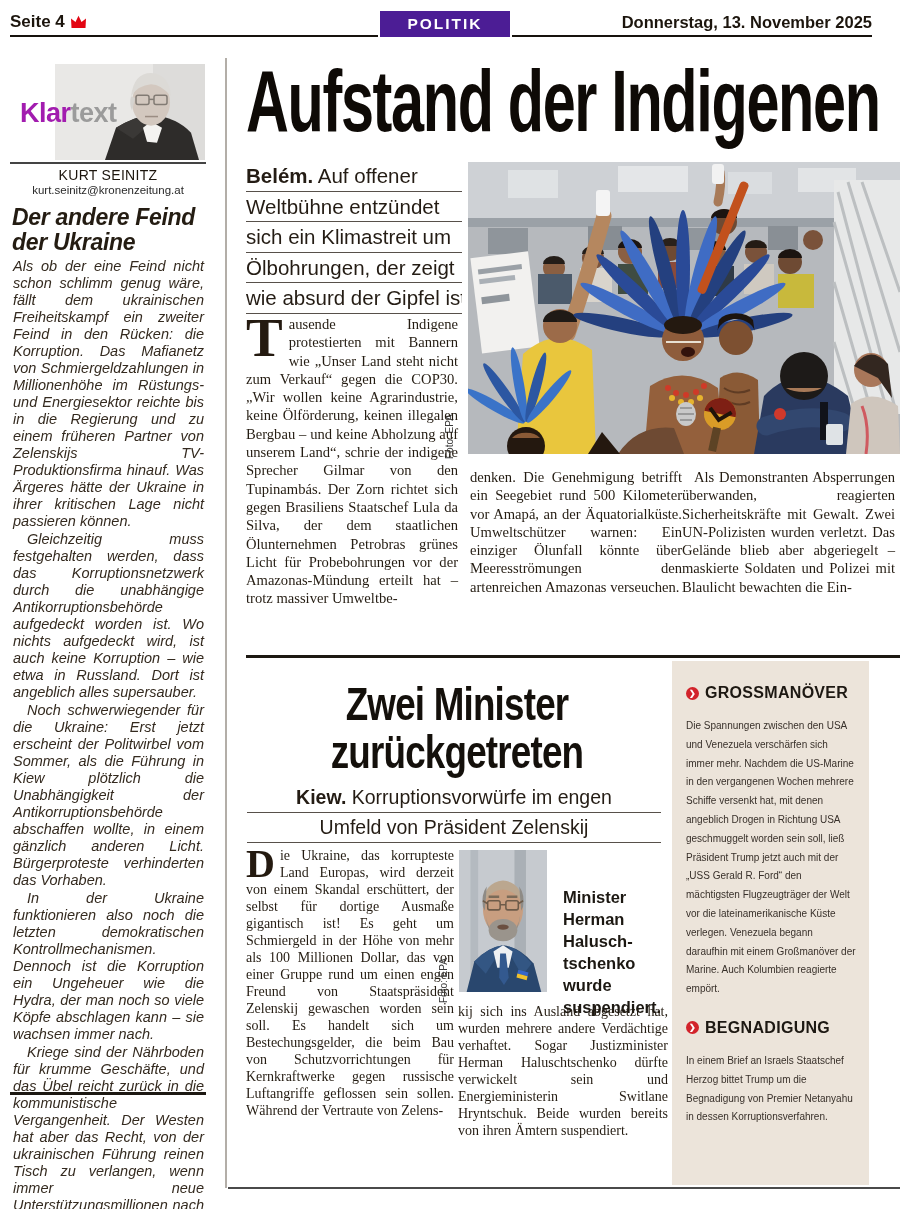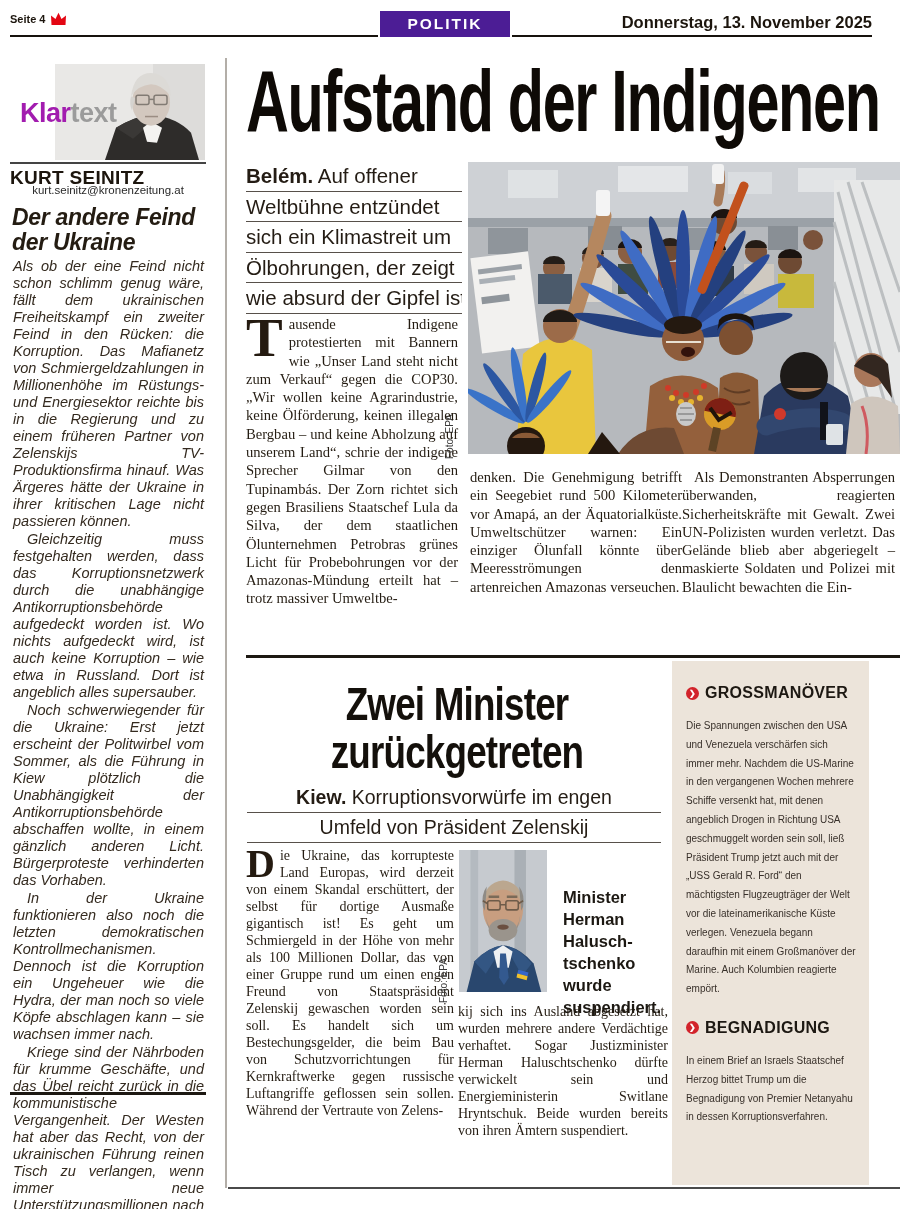--- a/index.html
+++ b/index.html
@@ -1,29 +1,29 @@
 <!DOCTYPE html>
 <html><head>
 <meta charset="utf-8">
 <style>
   html,body{margin:0;padding:0;background:#fff;}
   #page{position:relative;width:900px;height:1209px;background:#fff;overflow:hidden;
         font-family:"Liberation Sans",sans-serif;color:#1c150d;}
   .abs{position:absolute;}
   
-  .pagenum{font-size:11px;font-weight:bold;display:flex;align-items:center;gap:5px;}
+  .pagenum{font-size:17px;font-weight:bold;display:flex;align-items:center;gap:5px;}
   .hline{background:#17120d;height:2px;}
   .politik{background:#4c1d95;color:#fff;font-weight:bold;font-size:15.5px;letter-spacing:2px;
            display:flex;align-items:center;justify-content:center;}
   .date{font-size:16.5px;font-weight:bold;text-align:right;}
   
   .klogo{font-size:27px;font-weight:bold;letter-spacing:-0.5px;z-index:3;}
   .klogo .red{color:#a21caf;}
   .klogo .gray{color:#9b9b9b;}
-  .author{width:196px;font-weight:bold;font-size:19px;letter-spacing:.3px;}
+  .author{width:196px;text-align:center;font-weight:normal;font-size:14px;letter-spacing:.3px;}
   .email{width:196px;text-align:center;font-size:11.5px;color:#2a2a2a;}
   .ktitle{font-size:23px;line-height:25px;font-weight:bold;font-style:italic;color:#241c12;letter-spacing:-0.3px;}
   .kbody{width:193px;font-style:italic;font-size:14.5px;line-height:17px;text-align:justify;color:#342a1f;}
   .kbody p{margin:1px;}
   .kbody p + p{text-indent:14px;}
   .vdiv{width:1.5px;background:#b3aea8;}
   
   .h1{font-size:88px;line-height:94px;font-weight:bold;letter-spacing:-2px;white-space:nowrap;
       color:#0e0a06;transform:scaleX(.675);transform-origin:0 0;font-stretch:condensed;}
   .lead{width:216px;font-size:20.5px;color:#241c14;}

